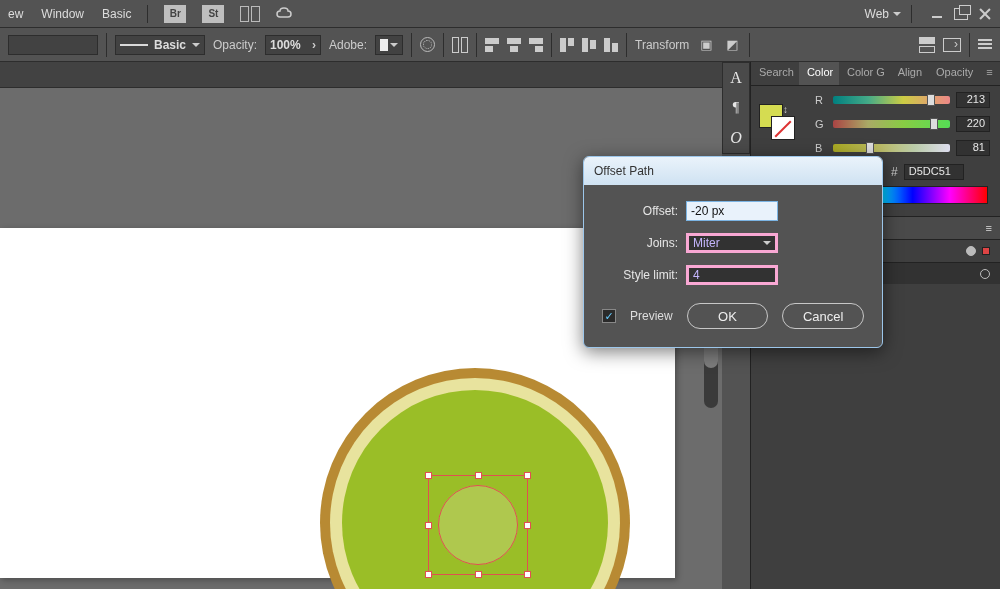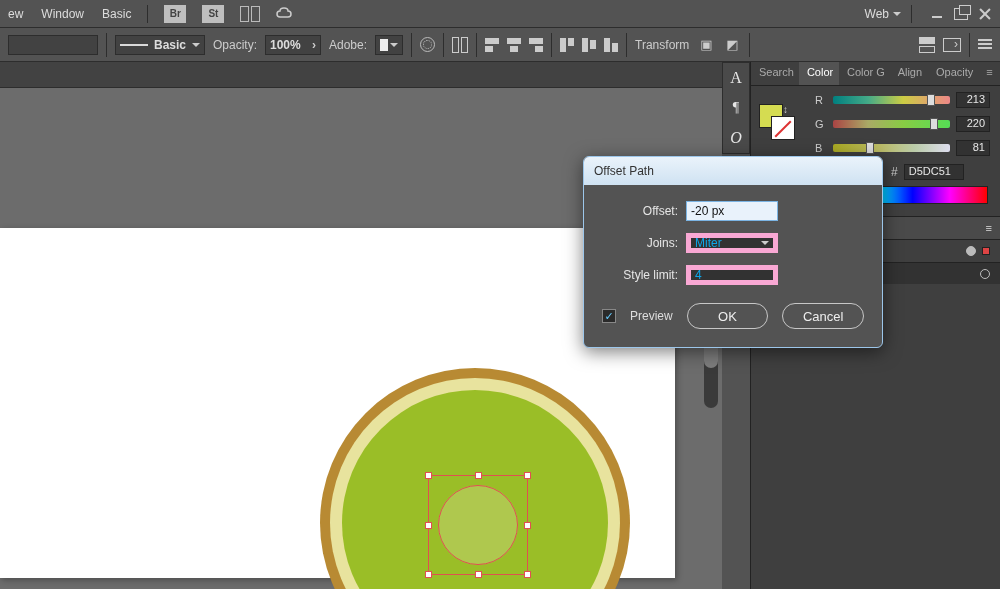--- a/index.html
+++ b/index.html
@@ -126,21 +126,21 @@
   .donut.fill { background: #bbb; }
   .selmark { width: 8px; height: 8px; background: #d44; border: 1px solid #222; }
   .layer-row { height: 22px; background: #323232; border-top: 1px solid #222; display: flex; align-items: center; justify-content: flex-end; padding-right: 10px; gap: 6px; }
 
   
   .dialog { position: absolute; left: 583px; top: 156px; width: 300px; border: 1px solid #9cc6ea; border-radius: 6px; box-shadow: 0 4px 18px rgba(0,0,0,.5); background: #535353; overflow: hidden; }
   .dialog .titlebar { height: 28px; background: linear-gradient(to bottom, #eaf3fb, #cfe2f2); color: #333; display: flex; align-items: center; padding: 0 10px; font-size: 12px; }
   .dialog .body { padding: 16px 18px 18px 18px; }
   .drow { display: flex; align-items: center; margin-bottom: 12px; }
   .drow .dlbl { width: 84px; text-align: right; padding-right: 8px; color: #e6e6e6; font-size: 12px; }
-  .drow input[type=text], .drow .select { width: 92px; height: 20px; background: #323232; border: 5px solid #f9a8d4; color: #0ea5e9; padding: 0 4px; font-size: 12px; }
+  .drow input[type=text], .drow .select { width: 92px; height: 20px; background: #323232; border: 3px solid #f9a8d4; color: #c4b5fd; padding: 0 4px; font-size: 12px; }
   .drow input.hl { background: #e9f2fb; color: #111; border: 1px solid #7bb4e3; }
   .drow .select { display: flex; align-items: center; justify-content: space-between; padding-right: 4px; }
   .dialog .btnrow { display: flex; align-items: center; gap: 14px; margin-top: 18px; }
   .dialog .cb { width: 14px; height: 14px; background: #2a2a2a; border: 1px solid #888; display: flex; align-items: center; justify-content: center; color: #6cf; font-size: 11px; }
   .dialog .btn { flex: 1; height: 26px; border: 1.5px solid #c7c7c7; border-radius: 14px; display: flex; align-items: center; justify-content: center; color: #eee; font-size: 13px; cursor: pointer; }
 
   svg.icon { fill: none; stroke: #ccc; stroke-width: 1.5; }
 </style>
 </head>
 <body>

